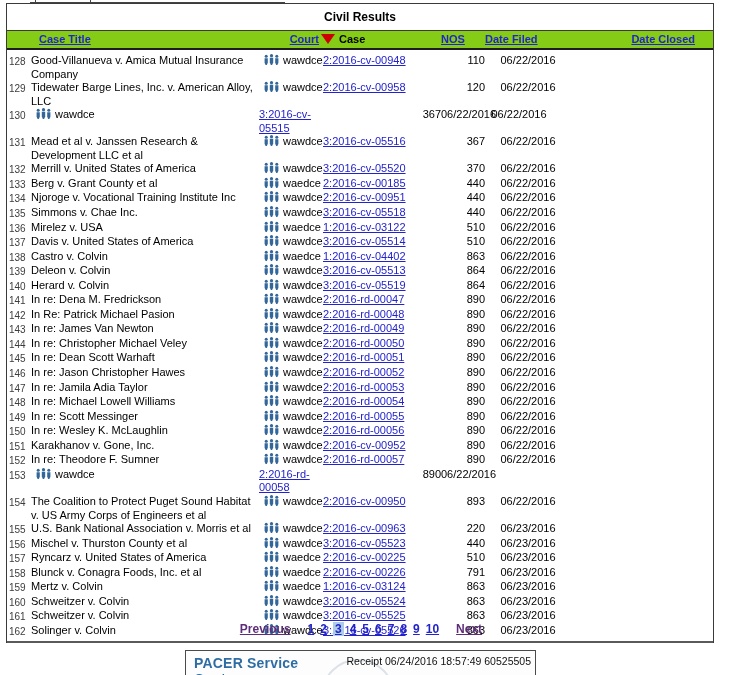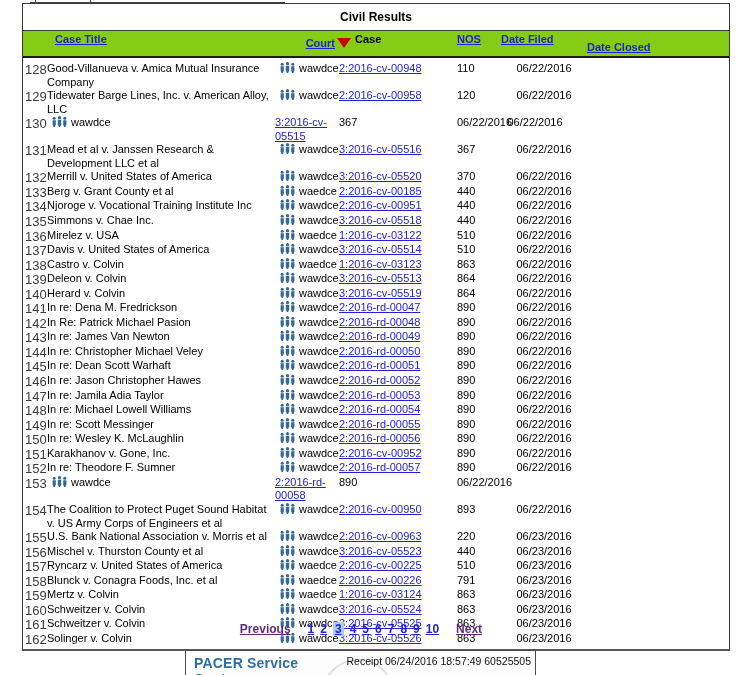--- a/index.html
+++ b/index.html
@@ -7,21 +7,21 @@
     width:749px;height:675px;overflow:hidden;position:relative;
     font-family:"Liberation Sans","DejaVu Sans",sans-serif;
     font-size:11px;color:#000;
   }
   
   .top-remnant{position:absolute;top:0;left:30px;width:255px;height:2px;border-bottom:1px solid #444;}
   .top-remnant::before{content:"";position:absolute;left:5px;top:0;width:1px;height:3px;background:#444;}
   .top-remnant::after{content:"";position:absolute;left:60px;top:0;width:1px;height:3px;background:#444;}
 
   .results-table{
-    position:absolute;left:22px;top:3px;width:706px;
+    position:absolute;left:6px;top:3px;width:706px;
     border:1px solid #3a3a3a;border-bottom:none;
   }
   .title-row{
     height:26px;display:flex;align-items:center;justify-content:center;
     font-weight:bold;font-size:12px;background:#fff;border-bottom:1px solid #3a3a3a;
   }
   .grid{
     display:grid;
     grid-template-columns:24px 228px 64px 118px 44px 86px 1fr;
   }
@@ -34,32 +34,32 @@
   .header-row a{color:#2323cc;text-decoration:underline;}
   .hdr-title{padding-left:8px;}
   .hdr-court{display:flex;justify-content:flex-end;align-items:center;white-space:nowrap;}
   .sort-triangle{
     display:inline-block;width:0;height:0;margin-left:2px;margin-right:-12px;
     border-left:7px solid transparent;border-right:7px solid transparent;
     border-top:10px solid #cc0000;position:relative;z-index:2;
   }
   .hdr-case{padding-left:16px;color:#000;}
   .hdr-center{text-align:left;}
-  .hdr-closed{text-align:left;padding-right:18px;margin-top:8px;}
+  .hdr-closed{text-align:right;padding-right:18px;}
 
   .rows-wrap{border-bottom:2px solid #5a5a5a;padding-top:4px;padding-bottom:3px;background:#fff;}
   .row{line-height:13.55px;}
   .cell-num{
-    font-size:13px;color:#3c3c3c;padding-left:2px;padding-top:1px;
+    font-size:10px;color:#3c3c3c;padding-left:2px;padding-top:1px;
   }
   .cell-title{padding-right:6px;}
   .cell-court{white-space:nowrap;padding-left:5px;}
   .cell-court svg{vertical-align:-1px;margin-right:4px;}
   .cell-case a{color:#2323cc;}
-  .cell-nos{text-align:left;}
+  .cell-nos{text-align:right;}
   .cell-filed{text-align:center;}
   .cell-closed{text-align:center;padding-right:18px;}
 
   .pagination{
     position:absolute;left:8px;top:622px;width:706px;
     text-align:center;font-size:12px;font-weight:bold;
   }
   .pagination a{text-decoration:underline;}
   .pg-prev,.pg-next{color:#5e2d79;margin:0 14px;}
   .pg-num{color:#2323cc;margin:0 3px;font-weight:bold;}
@@ -321,21 +321,21 @@
         <g fill="#336699">
           <circle cx="2.2" cy="2.2" r="1.5"></circle>
               <path d="M0.6,4.2 h3.2 v4.6 l-1,2.2 h-1.2 l-1,-2.2 z"></path>
           <circle cx="7.5" cy="1.7" r="1.6"></circle>
               <path d="M5.8,3.8 h3.4 v4.8 l-1.1,2.4 h-1.2 l-1.1,-2.4 z"></path>
           <circle cx="12.8" cy="2.2" r="1.5"></circle>
               <path d="M11.2,4.2 h3.2 v4.6 l-1,2.2 h-1.2 l-1,-2.2 z"></path>
         </g>
       </svg><span>waedce</span>
     </div>
-    <div class="cell-case"><a href="#">1:2016-cv-03123</a></div>
+    <div class="cell-case"><a href="#">1:2016-cv-04402</a></div>
     <div class="cell-nos">863</div>
     <div class="cell-filed">06/22/2016</div>
     <div class="cell-closed"></div>
   </div>
 
   <div class="grid row">
     <div class="cell-num">139</div>
     <div class="cell-title">Deleon v. Colvin</div>
     <div class="cell-court">
       <svg width="15" height="11" viewBox="0 0 15 11">

